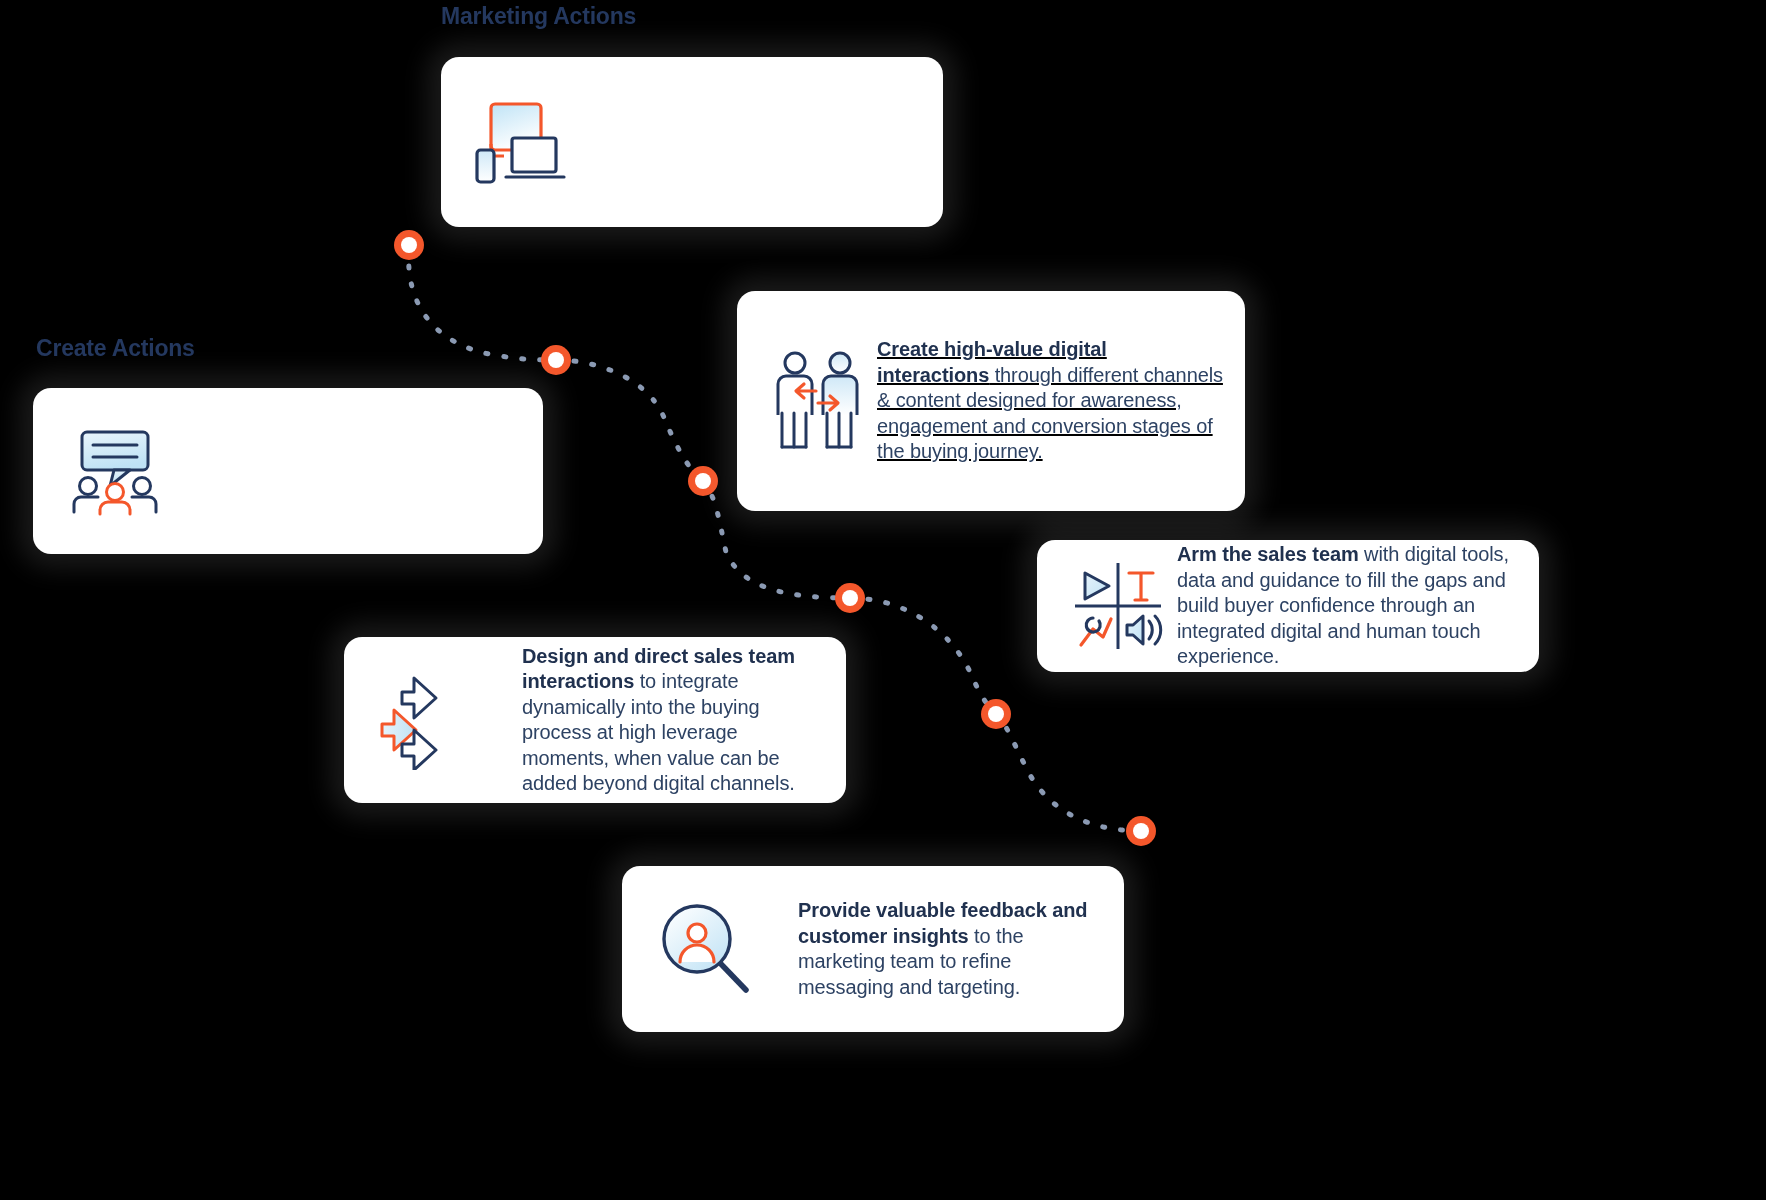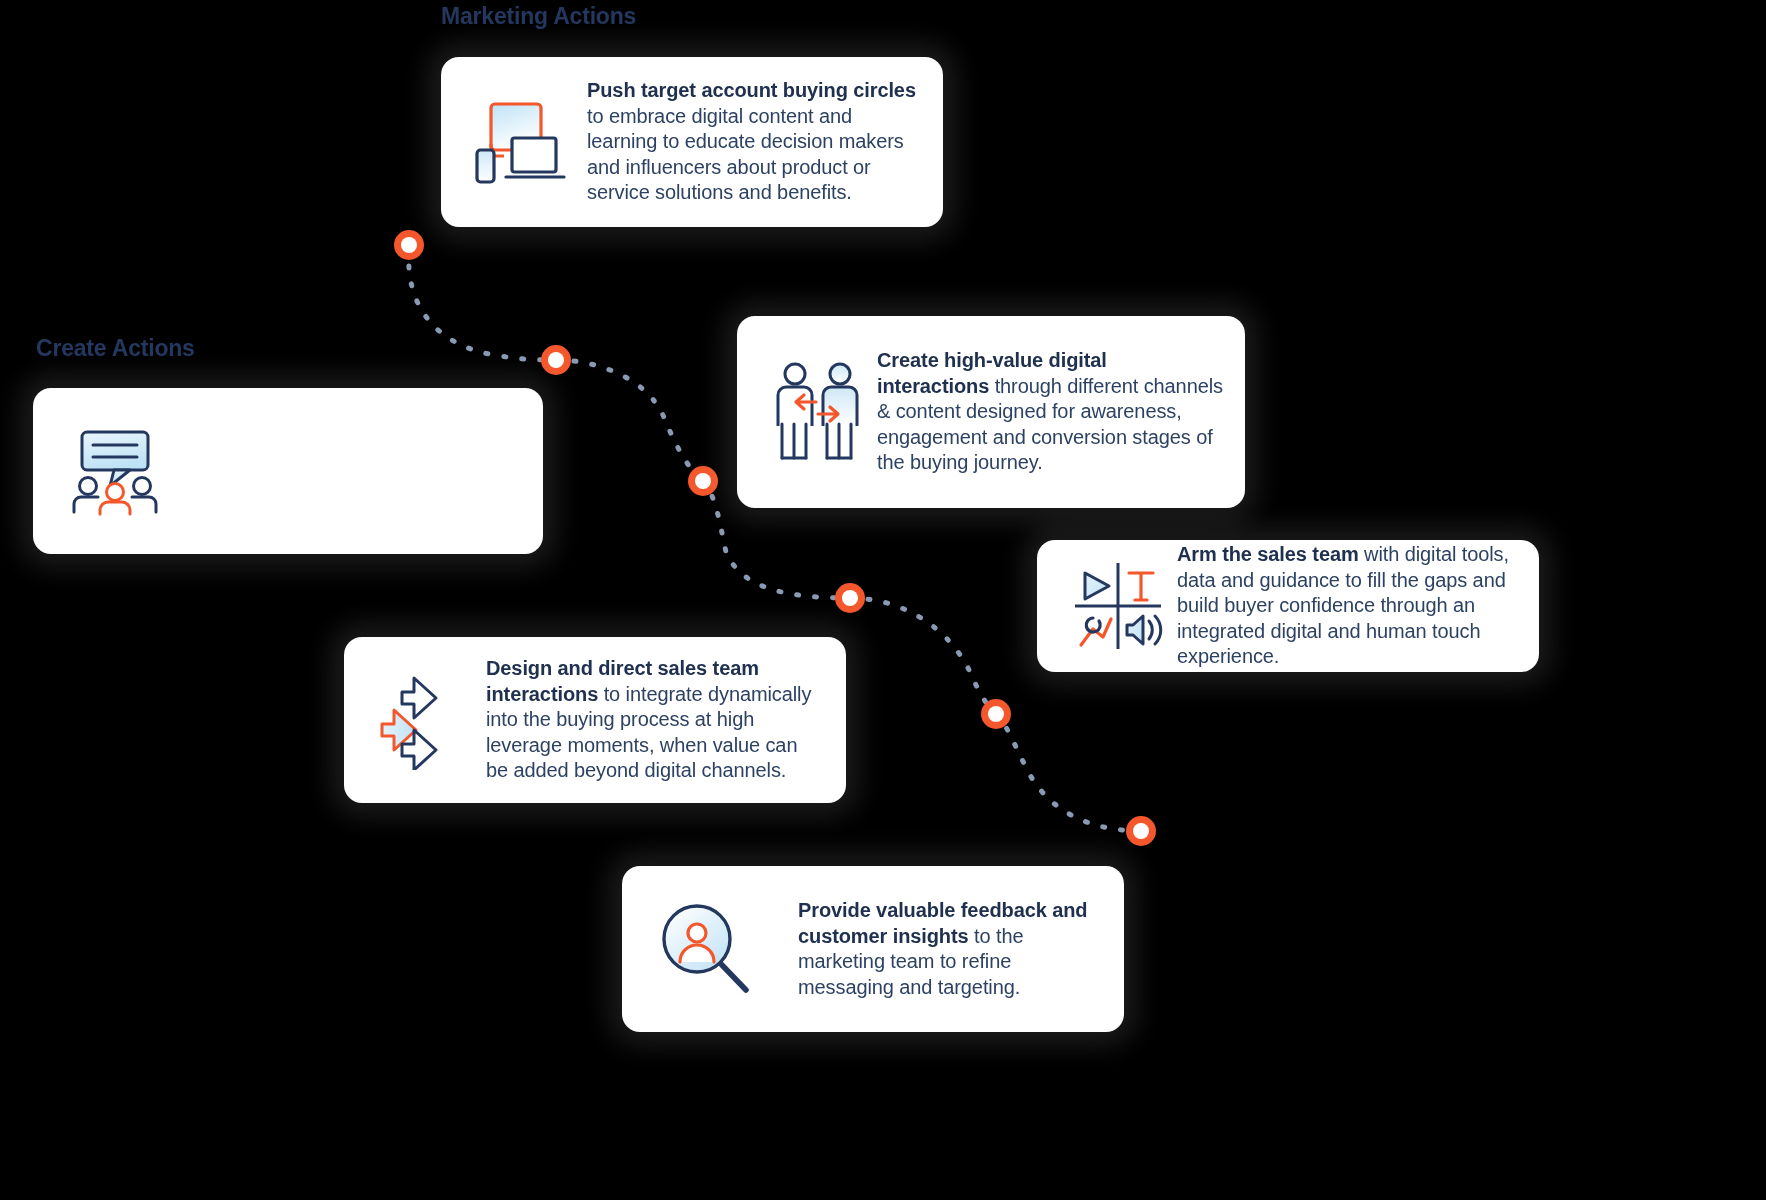--- a/index.html
+++ b/index.html
@@ -69,27 +69,27 @@
   .card .body b { color: #20314f; font-weight: bold; }
 
   
   #card-push        { left: 441px;  top: 57px;  width: 502px; height: 170px; }
   #card-push .icon-wrap { width: 118px; }
   #card-push .body  { padding-left: 6px; }
 
   #card-brainstorm  { left: 33px;   top: 388px; width: 510px; height: 166px; }
   #card-brainstorm .icon-wrap { width: 120px; }
 
-  #card-create      { left: 737px;  top: 316px; width: 508px; height: 192px; }
+  #card-create      { left: 737px;  top: 291px; width: 508px; height: 220px; text-decoration: underline; }
   #card-create .icon-wrap { width: 118px; }
 
   #card-arm         { left: 1037px; top: 540px; width: 502px; height: 132px; }
   #card-arm .icon-wrap { width: 118px; }
 
-  #card-design      { left: 344px;  top: 637px; width: 502px; height: 166px; }
+  #card-design      { left: 344px;  top: 637px; width: 502px; height: 166px; gap: 36px; }
   #card-design .icon-wrap { width: 120px; }
 
   #card-provide     { left: 622px;  top: 866px; width: 502px; height: 166px; gap: 32px; }
   #card-provide .icon-wrap { width: 122px; }
 </style>
 </head>
 <body>
 
 <div id="stage">
 
@@ -134,23 +134,20 @@
             <stop offset="100%" stop-color="#ffffff"></stop>
           </linearGradient>
         </defs>
         <rect x="17" y="10" width="50" height="46" rx="4" fill="url(#gradDev)" stroke="#f4572b" stroke-width="3.2"></rect>
         <path d="M17,50 L17,62 L30,62" fill="none" stroke="#f4572b" stroke-width="3.2"></path>
         <rect x="3" y="56" width="17" height="32" rx="3.5" fill="url(#gradPhone)" stroke="#24385f" stroke-width="3.2"></rect>
         <rect x="38" y="44" width="44" height="34" rx="2.5" fill="#ffffff" stroke="#24385f" stroke-width="3.2"></rect>
         <line x1="32" y1="83" x2="90" y2="83" stroke="#24385f" stroke-width="3.2" stroke-linecap="round"></line>
       </svg>
     </div>
-    <div class="body">
-      <b>Push target account buying circles</b><span> to embrace digital content and learning to educate decision makers and influencers about product or service solutions and benefits.</span>
-    </div>
   </div>
 
   <div class="card" id="card-brainstorm">
     <div class="icon-wrap">
       <svg width="94" height="94" viewBox="0 0 94 94">
         <defs>
           <linearGradient id="gradBubble" x1="0" y1="0" x2="0.3" y2="1">
             <stop offset="0%" stop-color="#e9f5fc"></stop>
             <stop offset="100%" stop-color="#bfe2f5"></stop>
           </linearGradient>

